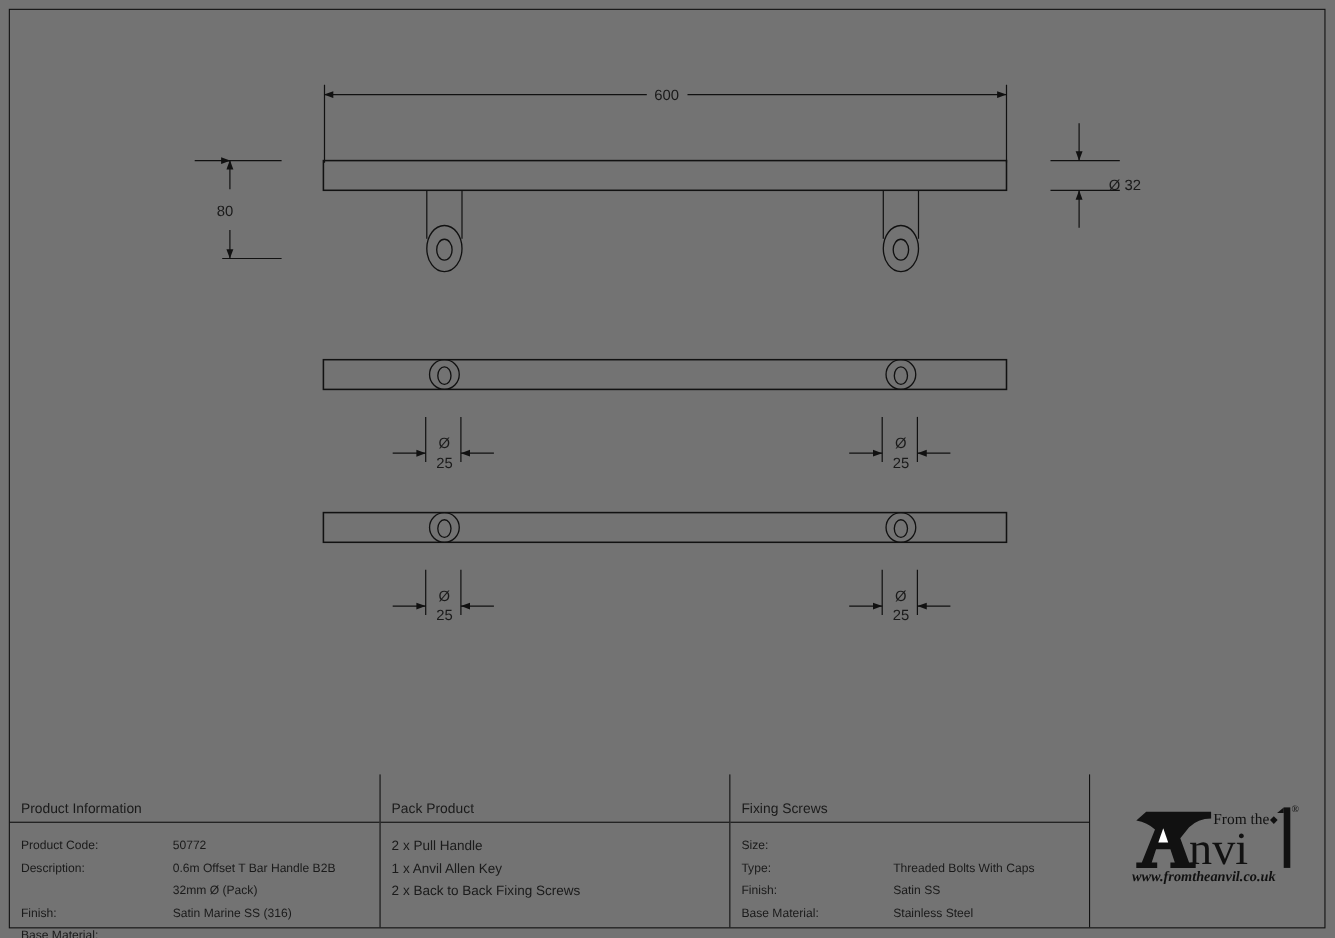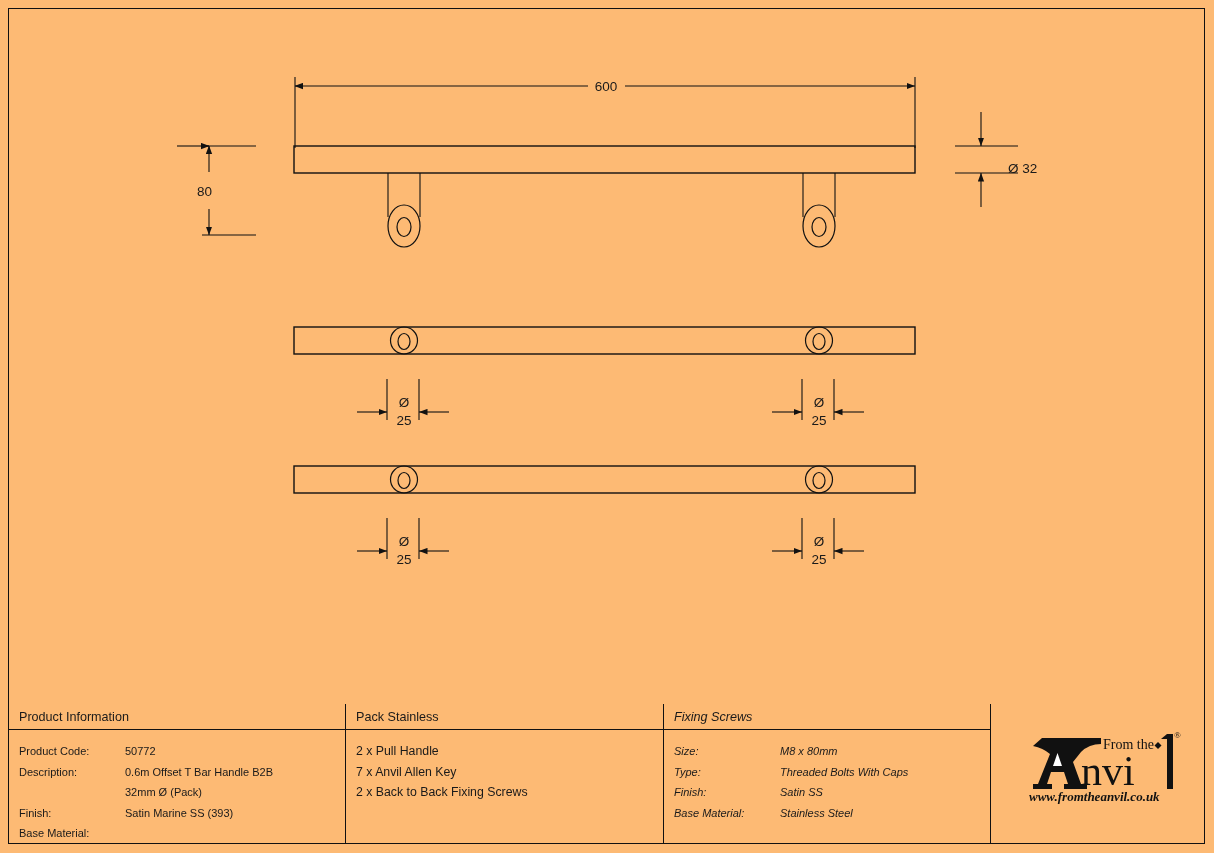--- a/index.html
+++ b/index.html
@@ -8,21 +8,21 @@
     background: #ffffff;
   }
   body {
     font-family: "Liberation Sans", sans-serif;
     color: #1a1a1a;
   }
   #page {
     position: relative;
     width: 1214px;
     height: 853px;
-    background: #fdba74;
+    background: #737373;
     overflow: hidden;
   }
   #page-border {
     position: absolute;
     left: 8px;
     top: 8px;
     width: 1197px;
     height: 836px;
     border: 1.5px solid #111;
     box-sizing: border-box;
@@ -67,45 +67,46 @@
     display: flex;
     box-sizing: border-box;
   }
   .col {
     box-sizing: border-box;
     position: relative;
     height: 100%;
   }
   .col.c1 { width: 337px; border-right: 1.5px solid #111; }
   .col.c2 { width: 318px; border-right: 1.5px solid #111; }
-  .col.c3 { width: 327px; border-right: 1.5px solid #111; font-style: italic; }
+  .col.c3 { width: 327px; border-right: 1.5px solid #111; }
   .col.c4 { width: 213px; }
 
   .col-head {
     height: 26px;
     line-height: 26px;
     padding-left: 10px;
     font-size: 12.6px;
     border-bottom: 1.5px solid #111;
     box-sizing: border-box;
     white-space: nowrap;
+    margin-top: 18px;
   }
   .col-body {
     padding: 11px 0 0 10px;
     box-sizing: border-box;
   }
 
   .kv {
     display: flex;
     font-size: 11px;
     line-height: 20.5px;
     white-space: nowrap;
   }
   .kv .k { width: 106px; flex: 0 0 106px; }
-  .kv .v { flex: 1 1 auto; }
+  .kv .v { flex: 1 1 auto; margin-left: 32px; }
   .kv.cont .k { visibility: hidden; }
 
   .plain {
     font-size: 12.3px;
     line-height: 20.5px;
     white-space: nowrap;
   }
 
   
   #logo-wrap {
@@ -231,43 +232,42 @@
         <div class="kv">
           <span class="k">Description:</span>
           <span class="v">0.6m Offset T Bar Handle B2B</span>
         </div>
         <div class="kv cont">
           <span class="k"></span>
           <span class="v">32mm Ø (Pack)</span>
         </div>
         <div class="kv">
           <span class="k">Finish:</span>
-          <span class="v">Satin Marine SS (393)</span>
+          <span class="v">Satin Marine SS (316)</span>
         </div>
         <div class="kv">
           <span class="k">Base Material:</span>
         </div>
       </div>
     </div>
 
     <div class="col c2">
-      <div class="col-head">Pack Stainless</div>
+      <div class="col-head">Pack Product</div>
       <div class="col-body">
         <div class="plain">2 x Pull Handle</div>
-        <div class="plain">7 x Anvil Allen Key</div>
+        <div class="plain">1 x Anvil Allen Key</div>
         <div class="plain">2 x Back to Back Fixing Screws</div>
       </div>
     </div>
 
     <div class="col c3">
       <div class="col-head">Fixing Screws</div>
       <div class="col-body">
         <div class="kv">
           <span class="k">Size:</span>
-          <span class="v">M8 x 80mm</span>
         </div>
         <div class="kv">
           <span class="k">Type:</span>
           <span class="v">Threaded Bolts With Caps</span>
         </div>
         <div class="kv">
           <span class="k">Finish:</span>
           <span class="v">Satin SS</span>
         </div>
         <div class="kv">

